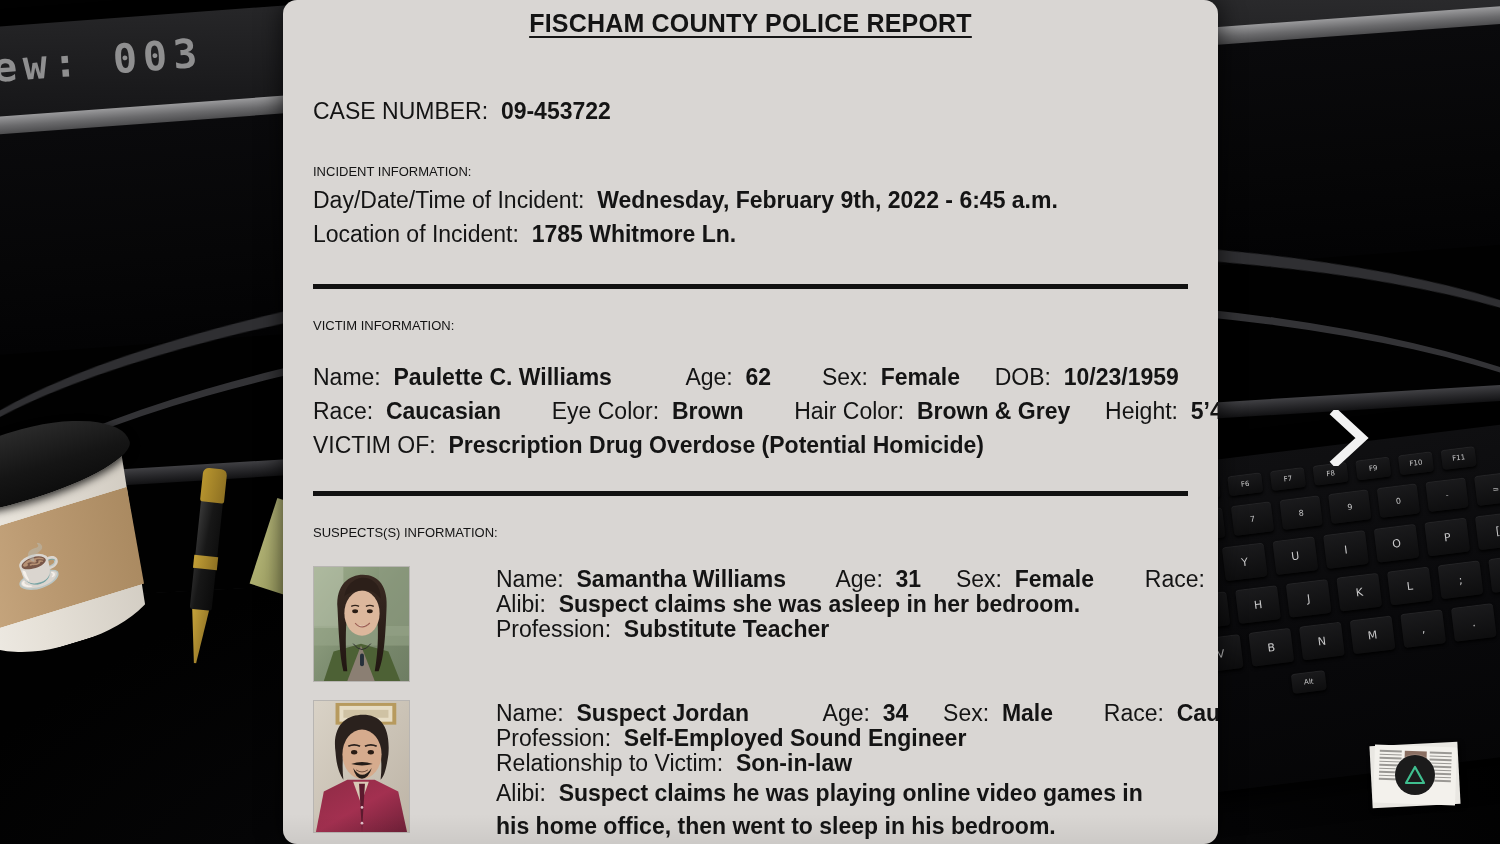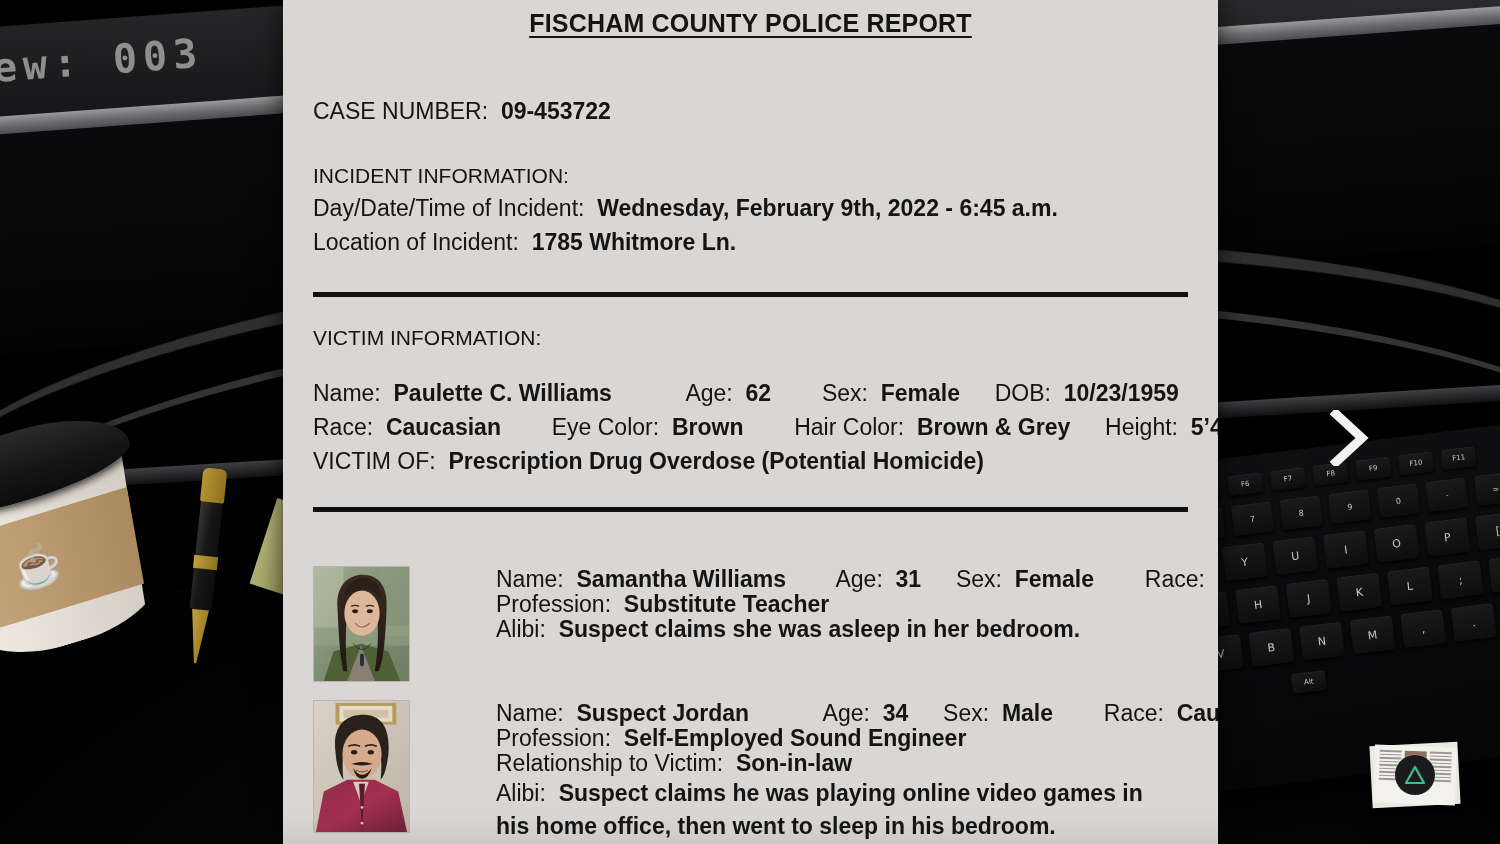--- a/index.html
+++ b/index.html
@@ -159,20 +159,21 @@
     transform:rotate(18deg); opacity:.9;
   }
 
   
   #report-paper {
     position:absolute; left:283px; top:0; width:935px; height:844px;
     background:#d9d6d3;
     box-shadow:0 0 26px rgba(0,0,0,.75);
     color:#141414;
     overflow:hidden;
+    border-radius:14px;
   }
   #report-paper::after{
     content:""; position:absolute; left:0; bottom:0; width:100%; height:30px;
     background:linear-gradient(180deg,rgba(0,0,0,0) 0%, rgba(0,0,0,.06) 100%);
     pointer-events:none;
   }
 
   .report-title {
     text-align:center;
     font-family:"Liberation Sans Narrow","Liberation Sans",sans-serif;
@@ -194,21 +195,21 @@
   .val { font-weight:700; }
   .gap-sm { display:inline-block; width:22px; }
   .gap-md { display:inline-block; width:38px; }
   .gap-lg { display:inline-block; width:62px; }
 
   .rule {
     height:5px; background:#111; margin:0 auto;
     width:875px;
   }
 
-  .section-head { font-size:21px; font-weight:400; }
+  .section-head { font-size:13px; font-weight:400; }
 
   
   .suspect { display:flex; gap:0; }
   .suspect-photo {
     width:97px; height:116px;
     flex:0 0 97px;
     border:1px solid #b8b5b2;
     background:#8e8e8e;
     position:relative; overflow:hidden;
   }
@@ -419,20 +420,21 @@
         <span>&nbsp;</span><span class="val">Prescription Drug Overdose (Potential Homicide)</span>
       </div>
 
       <div style="height:31px;"></div>
     </div>
 
     <div class="rule"></div>
 
     <div class="body-block">
       <div style="height:30px;"></div>
+      <div class="line section-head">SUSPECTS(S) INFORMATION:</div>
 
       <div style="height:24px;"></div>
 
       <div class="suspect">
         <div class="suspect-photo">
           <svg viewBox="0 0 97 116" preserveAspectRatio="none">
             <defs>
               <linearGradient id="s1bg" x1="0" y1="0" x2="1" y2="1">
                 <stop offset="0" stop-color="#9fae8d"></stop>
                   <stop offset="0.5" stop-color="#7f8f72"></stop>
@@ -474,26 +476,26 @@
             <span class="lbl">Age:</span>
             <span>&nbsp;</span><span class="val">31</span>
             <span class="gap-sm"></span>
             <span class="lbl">Sex:</span>
             <span>&nbsp;</span><span class="val">Female</span>
             <span class="gap-md"></span>
             <span class="lbl">Race:</span>
             <span>&nbsp;</span><span class="val">Caucasian</span>
           </div>
           <div class="line">
+            <span class="lbl">Alibi:</span>
+            <span>&nbsp;</span><span class="val">Suspect claims she was asleep in her bedroom.</span>
+          </div>
+          <div class="line">
             <span class="lbl">Profession:</span>
             <span>&nbsp;</span><span class="val">Substitute Teacher</span>
-          </div>
-          <div class="line">
-            <span class="lbl">Alibi:</span>
-            <span>&nbsp;</span><span class="val">Suspect claims she was asleep in her bedroom.</span>
           </div>
         </div>
       </div>
 
       <div style="height:18px;"></div>
 
       <div class="suspect">
         <div class="suspect-photo" style="height:133px;">
           <svg viewBox="0 0 97 133" preserveAspectRatio="none">
             <defs>

